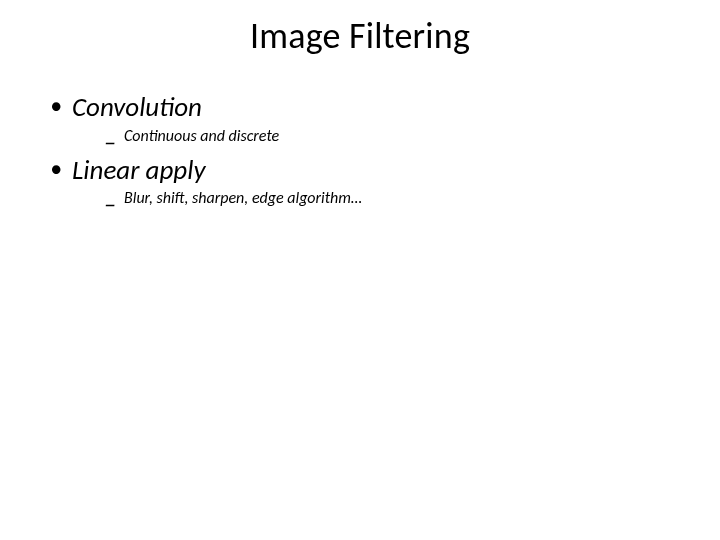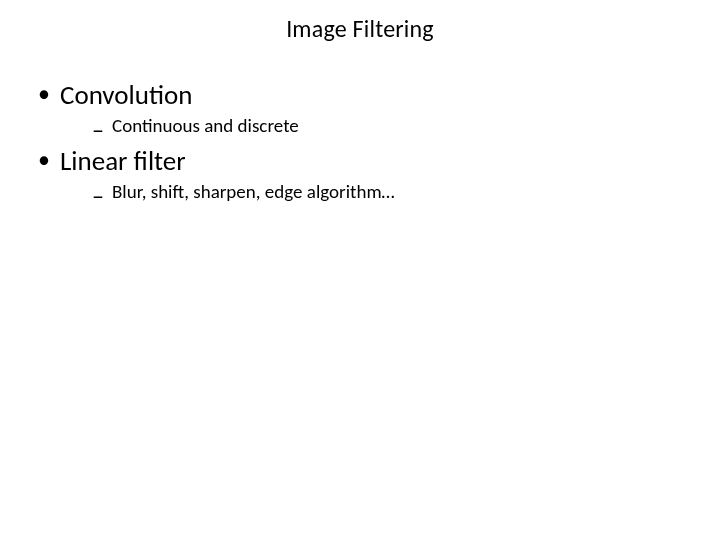--- a/index.html
+++ b/index.html
@@ -17,34 +17,35 @@
     height: 540px;
     position: relative;
     box-sizing: border-box;
   }
   .title {
     position: absolute;
     top: 14px;
     left: 0;
     width: 100%;
     text-align: center;
-    font-size: 24px;
+    font-size: 36px;
     font-weight: 400;
     letter-spacing: 0.2px;
   }
   .body {
     position: absolute;
     top: 78px;
     left: 38px;
     right: 38px;
   }
   ul.level1 {
     list-style: none;
-    margin: 0;
+    margin: 12px;
     padding: 0;
+    font-style: italic;
   }
   ul.level1 > li {
     font-size: 27px;
     line-height: 1.25;
     margin: 0 0 2px 0;
     padding-left: 22px;
     position: relative;
   }
   ul.level1 > li::before {
     content: "•";
@@ -53,21 +54,21 @@
     top: 0;
     font-size: 24px;
     line-height: 1.35;
   }
   ul.level2 {
     list-style: none;
     margin: 2px 0 6px 0;
     padding: 0 0 0 32px;
   }
   ul.level2 > li {
-    font-size: 19px;
+    font-size: 16px;
     line-height: 1.3;
     margin: 0 0 2px 0;
     padding-left: 20px;
     position: relative;
   }
   ul.level2 > li::before {
     content: "–";
     position: absolute;
     left: 0;
     top: 0;
@@ -87,21 +88,21 @@
       <li>
         <span>Convolution</span>
         <ul class="level2">
           <li>
             <span>Continuous and discrete</span>
           </li>
         </ul>
       </li>
 
       <li>
-        <span>Linear filter</span>
+        <span>Linear apply</span>
         <ul class="level2">
           <li>
             <span>Blur, shift, sharpen, edge algorithm…</span>
           </li>
         </ul>
       </li>
 
 
     </ul>
   </div>

